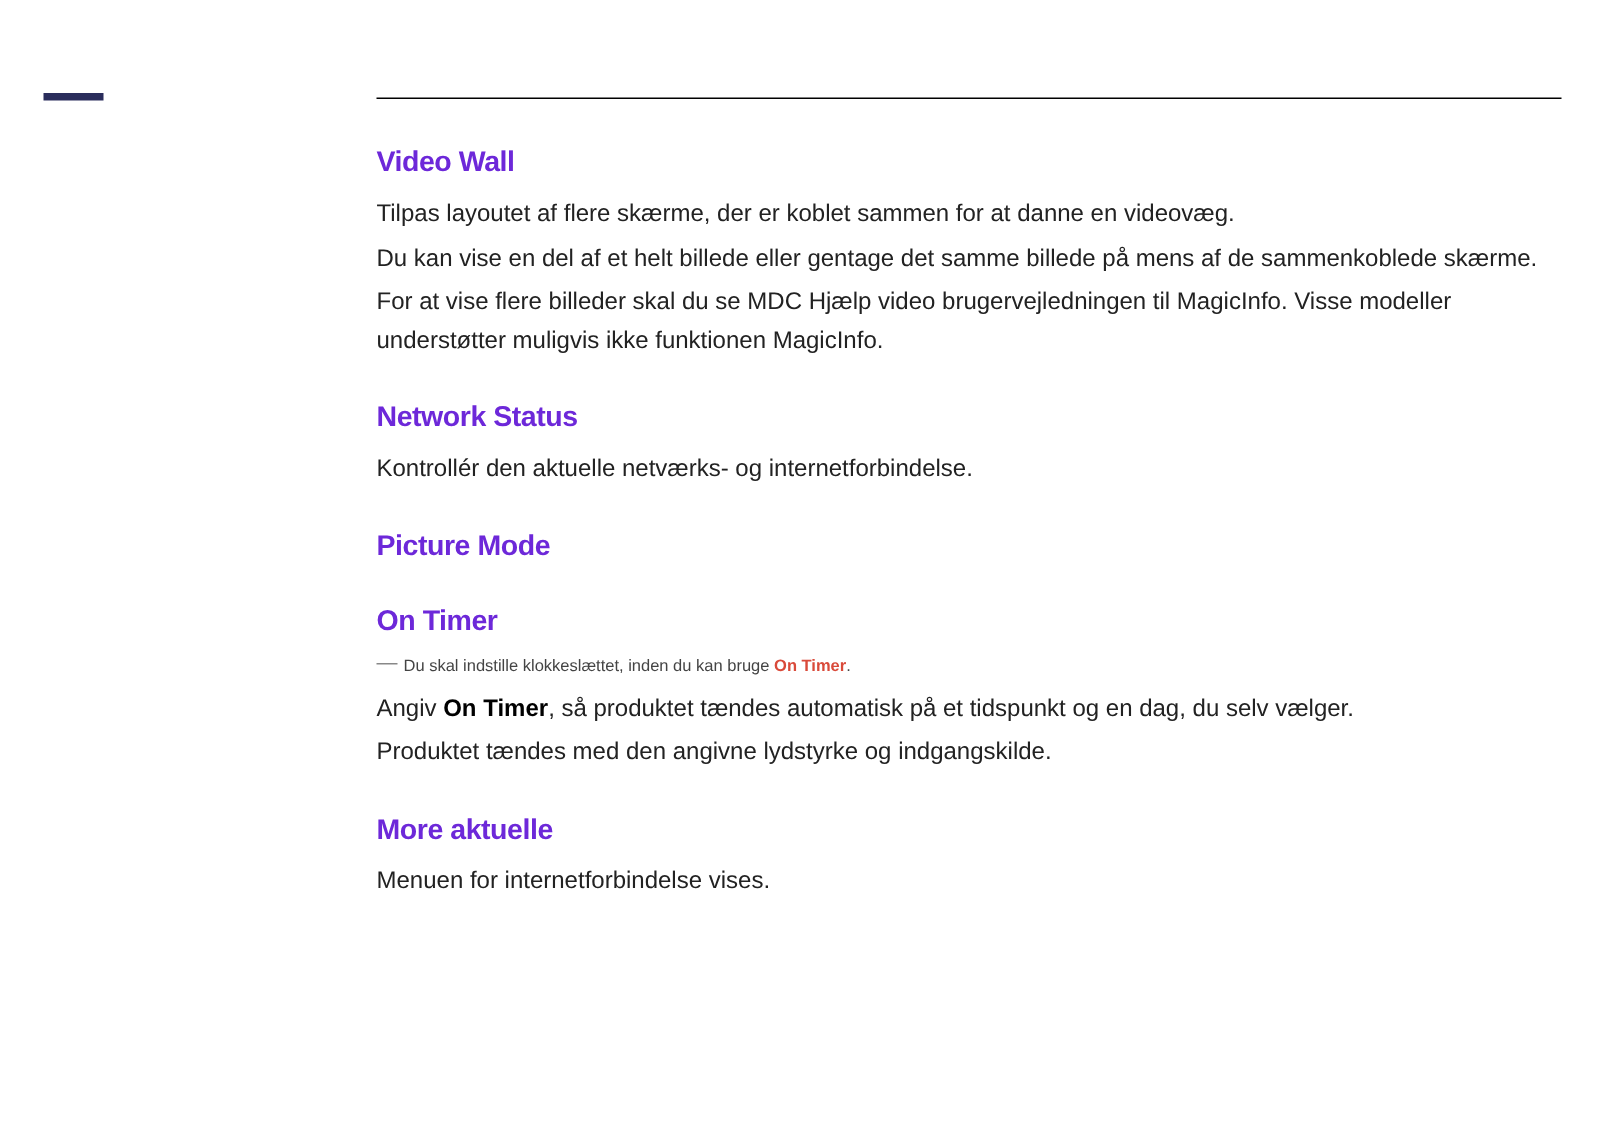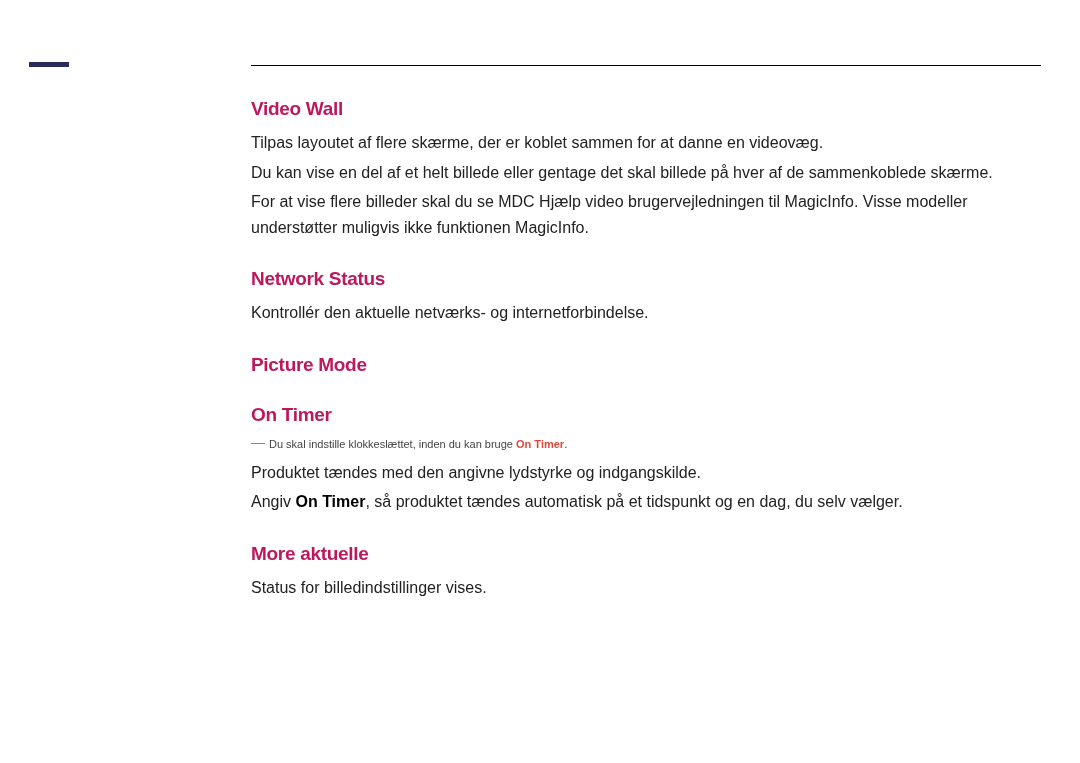--- a/index.html
+++ b/index.html
@@ -35,21 +35,21 @@
       left: 251px;
       top: 98px;
       width: 790px;
     }
     .section {
       margin-bottom: 28px;
     }
     h2.section-title {
       font-size: 19px;
       font-weight: bold;
-      color: #be185d;
+      color: #6d28d9;
       margin-bottom: 10px;
       letter-spacing: -0.3px;
     }
     p.body-text {
       font-size: 16px;
       color: #222;
       line-height: 1.6;
       margin-bottom: 4px;
     }
     .note-line {
@@ -80,43 +80,43 @@
 <body>
 
 <div class="side-accent"></div>
 <div class="top-rule"></div>
 
 <div class="content">
 
   <div class="section">
     <h2 class="section-title">Video Wall</h2>
     <p class="body-text">Tilpas layoutet af flere skærme, der er koblet sammen for at danne en videovæg.</p>
-    <p class="body-text">Du kan vise en del af et helt billede eller gentage det skal billede på hver af de sammenkoblede skærme.</p>
+    <p class="body-text">Du kan vise en del af et helt billede eller gentage det samme billede på mens af de sammenkoblede skærme.</p>
     <p class="body-text">For at vise flere billeder skal du se MDC Hjælp video brugervejledningen til MagicInfo. Visse modeller understøtter muligvis ikke funktionen MagicInfo.</p>
   </div>
 
   <div class="section">
     <h2 class="section-title">Network Status</h2>
     <p class="body-text">Kontrollér den aktuelle netværks- og internetforbindelse.</p>
   </div>
 
   <div class="section">
     <h2 class="section-title">Picture Mode</h2>
   </div>
 
   <div class="section">
     <h2 class="section-title">On Timer</h2>
     <p class="note-line">
       <span class="note-dash"></span><span>Du skal indstille klokkeslættet, inden du kan bruge </span><span class="highlight">On Timer</span><span>.</span>
     </p>
-    <p class="body-text">Produktet tændes med den angivne lydstyrke og indgangskilde.</p>
     <p class="body-text">
       <span>Angiv </span><span class="bold-inline highlight">On Timer</span><span>, så produktet tændes automatisk på et tidspunkt og en dag, du selv vælger.</span>
     </p>
+    <p class="body-text">Produktet tændes med den angivne lydstyrke og indgangskilde.</p>
   </div>
 
 
   <div class="section">
     <h2 class="section-title">More aktuelle</h2>
-    <p class="body-text">Status for billedindstillinger vises.</p>
+    <p class="body-text">Menuen for internetforbindelse vises.</p>
   </div>
 
 </div>
 
 </body></html>

